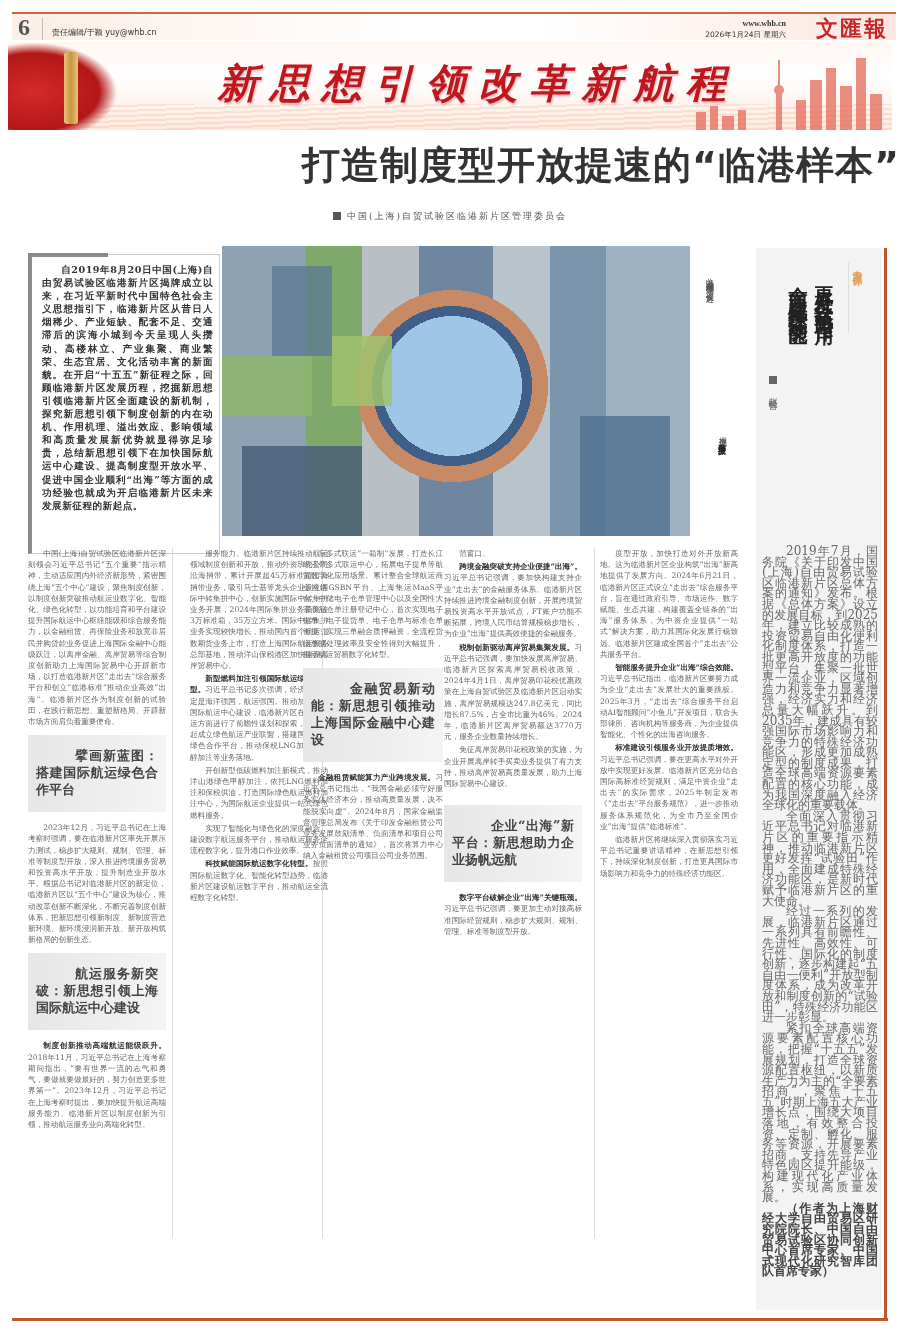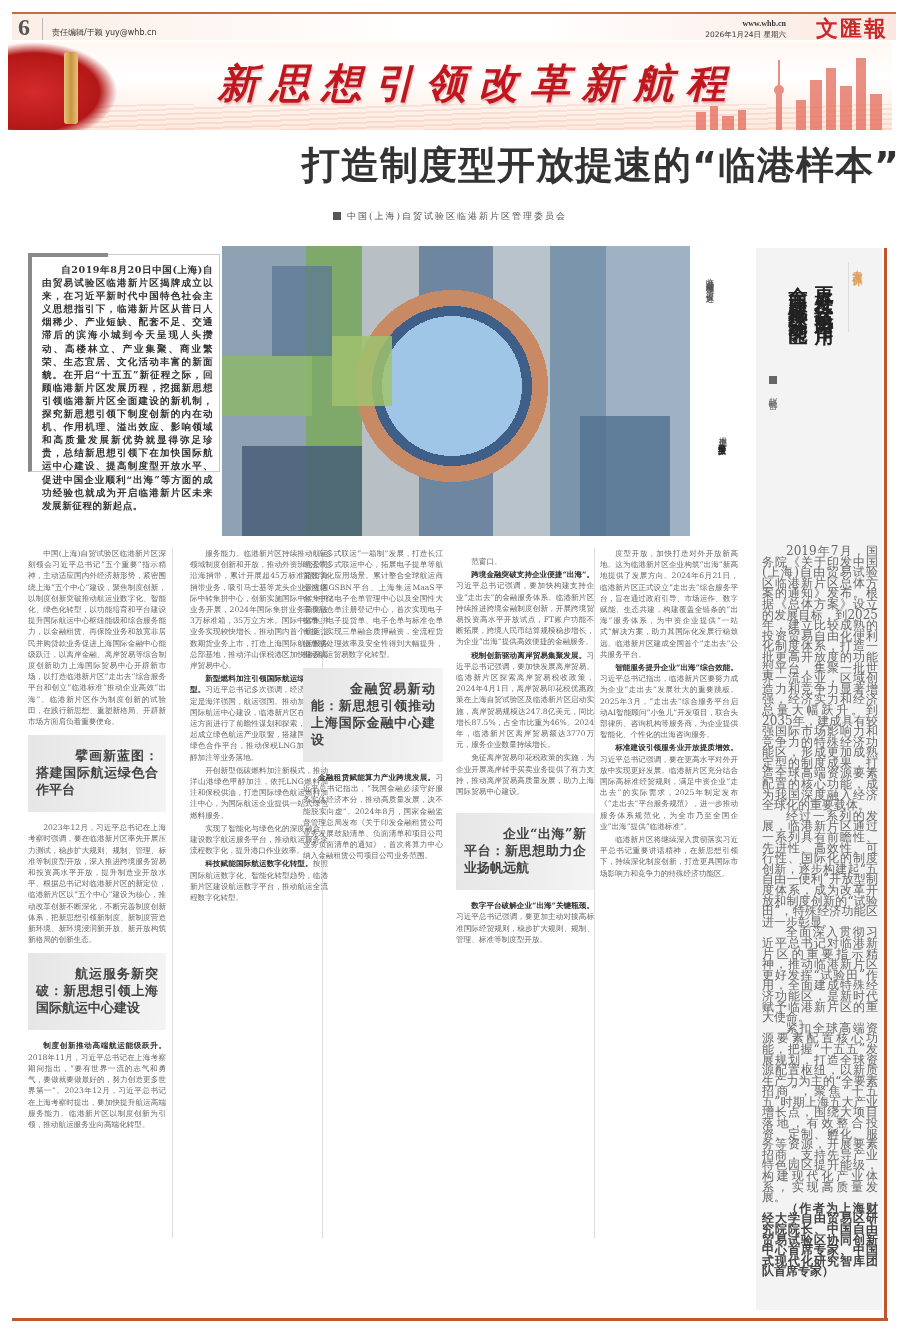--- a/index.html
+++ b/index.html
@@ -41,21 +41,21 @@
   .photo .sq1 { position: absolute; left: 50px; top: 20px; width: 60px; height: 90px; background: #5e7a95; opacity: .8; }
   .photo .sq2 { position: absolute; left: 20px; top: 200px; width: 120px; height: 90px; background: #485f78; opacity: .85; }
   .photo .sq3 { position: absolute; right: 20px; top: 170px; width: 90px; height: 120px; background: #50708e; opacity: .8; }
   .photo .green1 { position: absolute; left: 0; top: 110px; width: 90px; height: 60px; background: #8db76b; opacity: .85; }
   .photo .green2 { position: absolute; left: 110px; top: 90px; width: 60px; height: 70px; background: #a0c26f; opacity: .85; }
   .caption { position: absolute; left: 700px; top: 272px; width: 14px; font-size: 8px; color: #555; line-height: 10px; writing-mode: vertical-rl; letter-spacing: 1px; }
   .photo-credit { position: absolute; left: 716px; top: 430px; font-size: 8px; color: #555; writing-mode: vertical-rl; letter-spacing: 1px; }
   .photo-credit b { color: #222; }
 
   
-  .intro { position: absolute; left: 28px; top: 254px; width: 192px; height: 218px; border: 1px solid #ccc; border-left: 4px solid #8a8a8a; padding: 8px 6px 6px 10px; }
+  .intro { position: absolute; left: 28px; top: 254px; width: 192px; height: 300px; border: 1px solid #ccc; border-left: 4px solid #8a8a8a; padding: 8px 6px 6px 10px; }
   .intro-topbar { position: absolute; left: -4px; top: -2px; width: 80px; height: 4px; background: #8a8a8a; }
   .intro p { font-size: 9.6px; line-height: 13.1px; color: #333; text-indent: 2em; text-align: justify; letter-spacing: 0.5px; font-weight: bold; }
 
   
   .col { position: absolute; top: 548px; width: 138px; font-size: 7.6px; line-height: 11.2px; color: #666; text-align: justify; }
   .col p { text-indent: 2em; margin-bottom: 2px; }
   .col .lead { color: #333; font-weight: bold; }
   .col-sep { position: absolute; top: 548px; width: 1px; height: 690px; background: #ddd; }
   .subhead { background: linear-gradient(90deg, #e6e6e6, #f4f4f4); padding: 12px 8px 14px 8px; margin: 8px 0 10px 0; font-size: 13px; line-height: 17px; font-weight: bold; color: #444; text-indent: 3em; }
 
@@ -150,21 +150,21 @@
   <p><span class="lead">科技赋能国际航运数字化转型。</span><span>按照国际航运数字化、智能化转型趋势，临港新片区建设航运数字平台，推动航运全流程数字化转型。</span></p>
 </div>
 <div class="col-sep" style="left:322px;"></div>
 
 <div class="col" style="left:300px; width:140px; left:303px;">
   <p>车多式联运“一箱制”发展，打造长江经济带多式联运中心，拓展电子提单等航贸数字化应用场景。累计整合全球航运商业网络GSBN平台、上海集运MaaS平台、中储电子仓单管理中心以及全国性大宗商品仓单注册登记中心，首次实现电子提单、电子提货单、电子仓单与标准仓单衔接，实现三单融合质押融资，全流程货物单据处理效率及安全性得到大幅提升，推动航运贸易数字化转型。</p>
   <div class="subhead">金融贸易新动能：新思想引领推动上海国际金融中心建设</div>
   <p><span class="lead">金融租赁赋能算力产业跨境发展。</span><span>习近平总书记指出，“我国金融必须守好服务实体经济本分，推动高质量发展，决不能脱实向虚”。2024年8月，国家金融监督管理总局发布《关于印发金融租赁公司业务发展鼓励清单、负面清单和项目公司业务负面清单的通知》，首次将算力中心纳入金融租赁公司项目公司业务范围。</span></p>
 </div>
 
-<div class="col" style="left:456px;margin-top:8px;">
+<div class="col" style="left:444px;">
   <p>范窗口。</p>
   <p><span class="lead">跨境金融突破支持企业便捷“出海”。</span><span>习近平总书记强调，要加快构建支持企业“走出去”的金融服务体系。临港新片区持续推进跨境金融制度创新，开展跨境贸易投资高水平开放试点，FT账户功能不断拓展，跨境人民币结算规模稳步增长，为企业“出海”提供高效便捷的金融服务。</span></p>
   <p><span class="lead">税制创新驱动离岸贸易集聚发展。</span><span>习近平总书记强调，要加快发展离岸贸易。临港新片区探索离岸贸易税收政策，2024年4月1日，离岸贸易印花税优惠政策在上海自贸试验区及临港新片区启动实施，离岸贸易规模达247.8亿美元，同比增长87.5%，占全市比重为46%。2024年，临港新片区离岸贸易额达3770万元，服务企业数量持续增长。</span></p>
   <p>免征离岸贸易印花税政策的实施，为企业开展离岸转手买卖业务提供了有力支持，推动离岸贸易高质量发展，助力上海国际贸易中心建设。</p>
   <div class="subhead" style="margin-top:16px;">企业“出海”新平台：新思想助力企业扬帆远航</div>
   <p><span class="lead">数字平台破解企业“出海”关键瓶颈。</span><span>习近平总书记强调，要更加主动对接高标准国际经贸规则，稳步扩大规则、规制、管理、标准等制度型开放。</span></p>
 </div>
 <div class="col-sep" style="left:594px;"></div>
 
 <div class="col" style="left:600px;">
@@ -176,19 +176,19 @@
 
 <div class="expert"></div>
 <div class="expert-tag-line"></div>
 <div class="expert-tag">专家点评</div>
 <div class="expert-title1">更好发挥『试验田』作用</div>
 <div class="expert-title2">全面建成特殊经济功能区</div>
 <div class="expert-author-sq"></div>
 <div class="expert-author">赵晓雷</div>
 <div class="expert-body">
   <p>2019年7月，国务院《关于印发中国(上海)自由贸易试验区临港新片区总体方案的通知》发布。根据《总体方案》设立的发展目标，到2025年，建立比较成熟的投资贸易自由化便利化制度体系，打造一批更高开放度的功能型平台，集聚一批世界一流企业，区域创造力和竞争力显著增强，经济实力和经济总量大幅跃升。到2035年，建成具有较强国际市场影响力和竞争力的特殊经济功能区，形成更加成熟定型的制度成果，打造全球高端资源要素配置的核心功能，成为我国深度融入经济全球化的重要载体。</p>
+  <p>全面深入贯彻习近平总书记对临港新片区的重要指示精神，推动临港新片区更好发挥“试验田”作用，全面建成特殊经济功能区，是新时代赋予临港新片区的重大使命。</p>
   <p>经过一系列的发展，临港新片区通过一系列具有前瞻性、先进性、高效性、可行性、国际化的制度创新，逐步构建起“五自由一便利”开放型制度体系，成为改革开放和制度创新的“试验田”，特殊经济功能区进一步彰显。</p>
-  <p>全面深入贯彻习近平总书记对临港新片区的重要指示精神，推动临港新片区更好发挥“试验田”作用，全面建成特殊经济功能区，是新时代赋予临港新片区的重大使命。</p>
   <p>紧扣全球高端资源要素配置核心功能，把握“十五五”发展规划，打造全球资源配置枢纽，以新质生产力为主的“全要素招商”，聚焦“十五五”时期上海五大产业增长点，围绕大项目落地，有效整合投资、定制、孵化、服务等资源，开展要素招商，支持先导产业特色园区提升能级，构建现代化产业体系，实现高质量发展。</p>
   <p class="expert-note">（作者为上海财经大学自由贸易区研究院院长、中国自由贸易试验区协同创新中心首席专家、中国式现代化研究智库团队首席专家）</p>
 </div>
 <div class="expert-right-border"></div>
 <div class="bottom-border"></div>
 
 </body></html>

